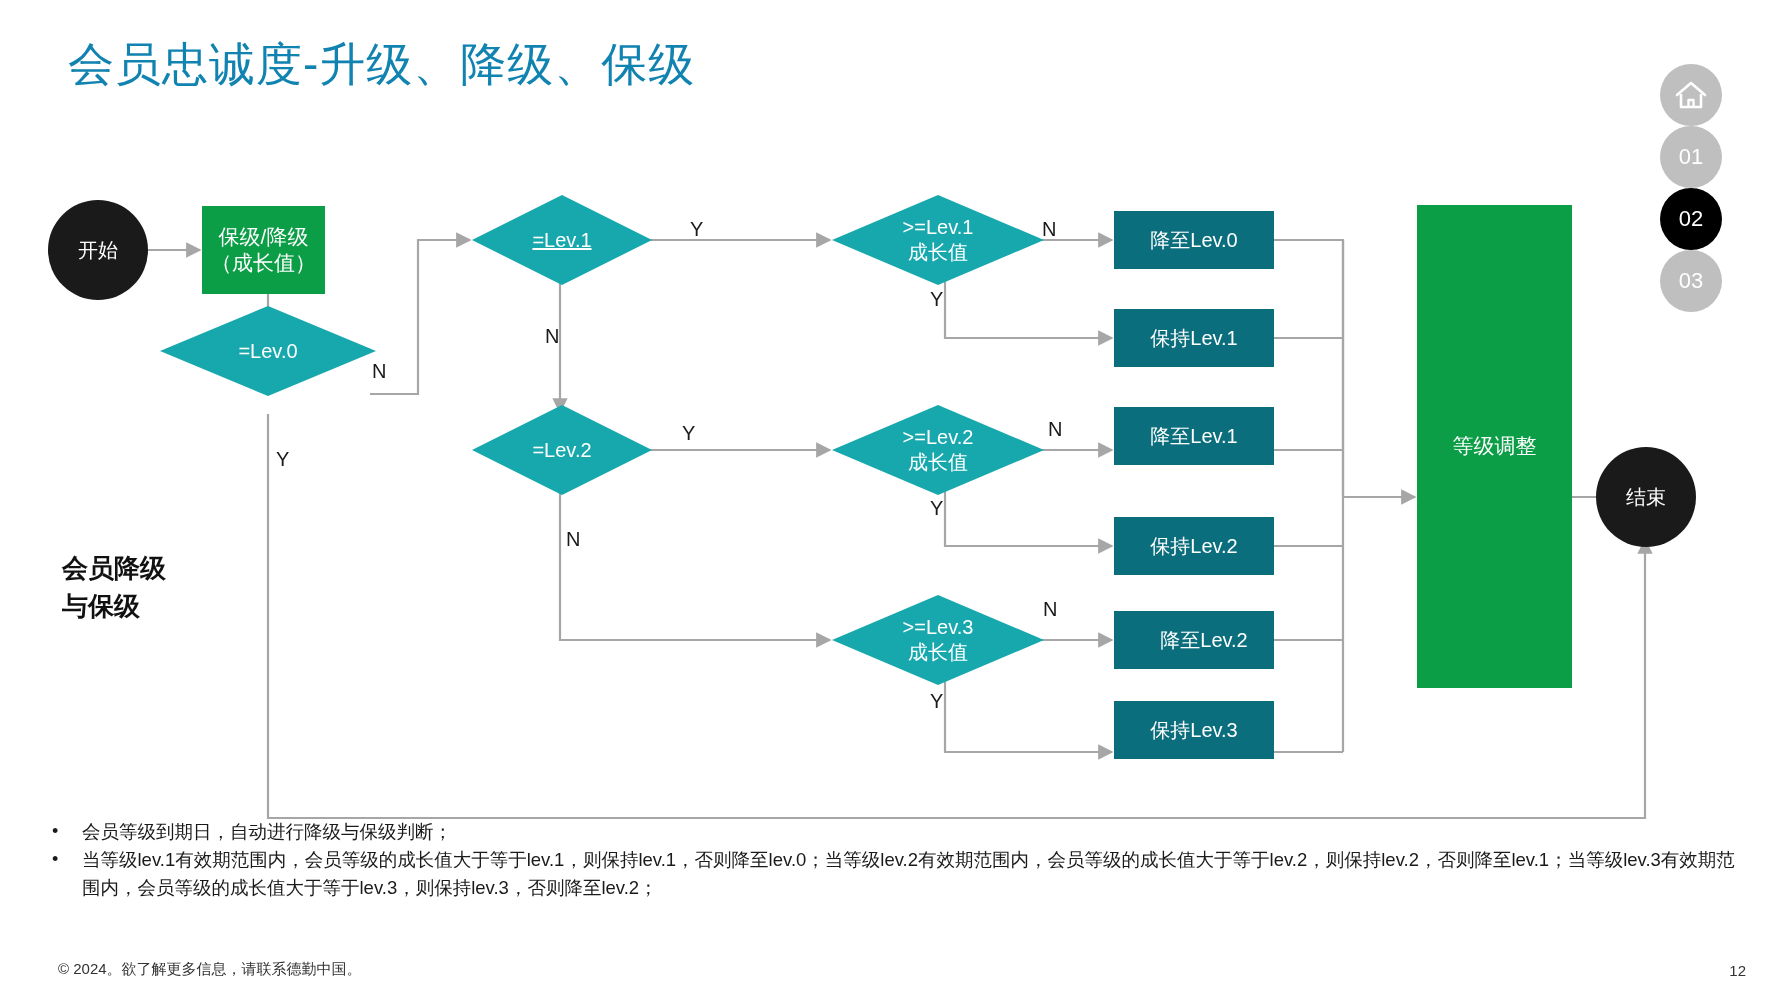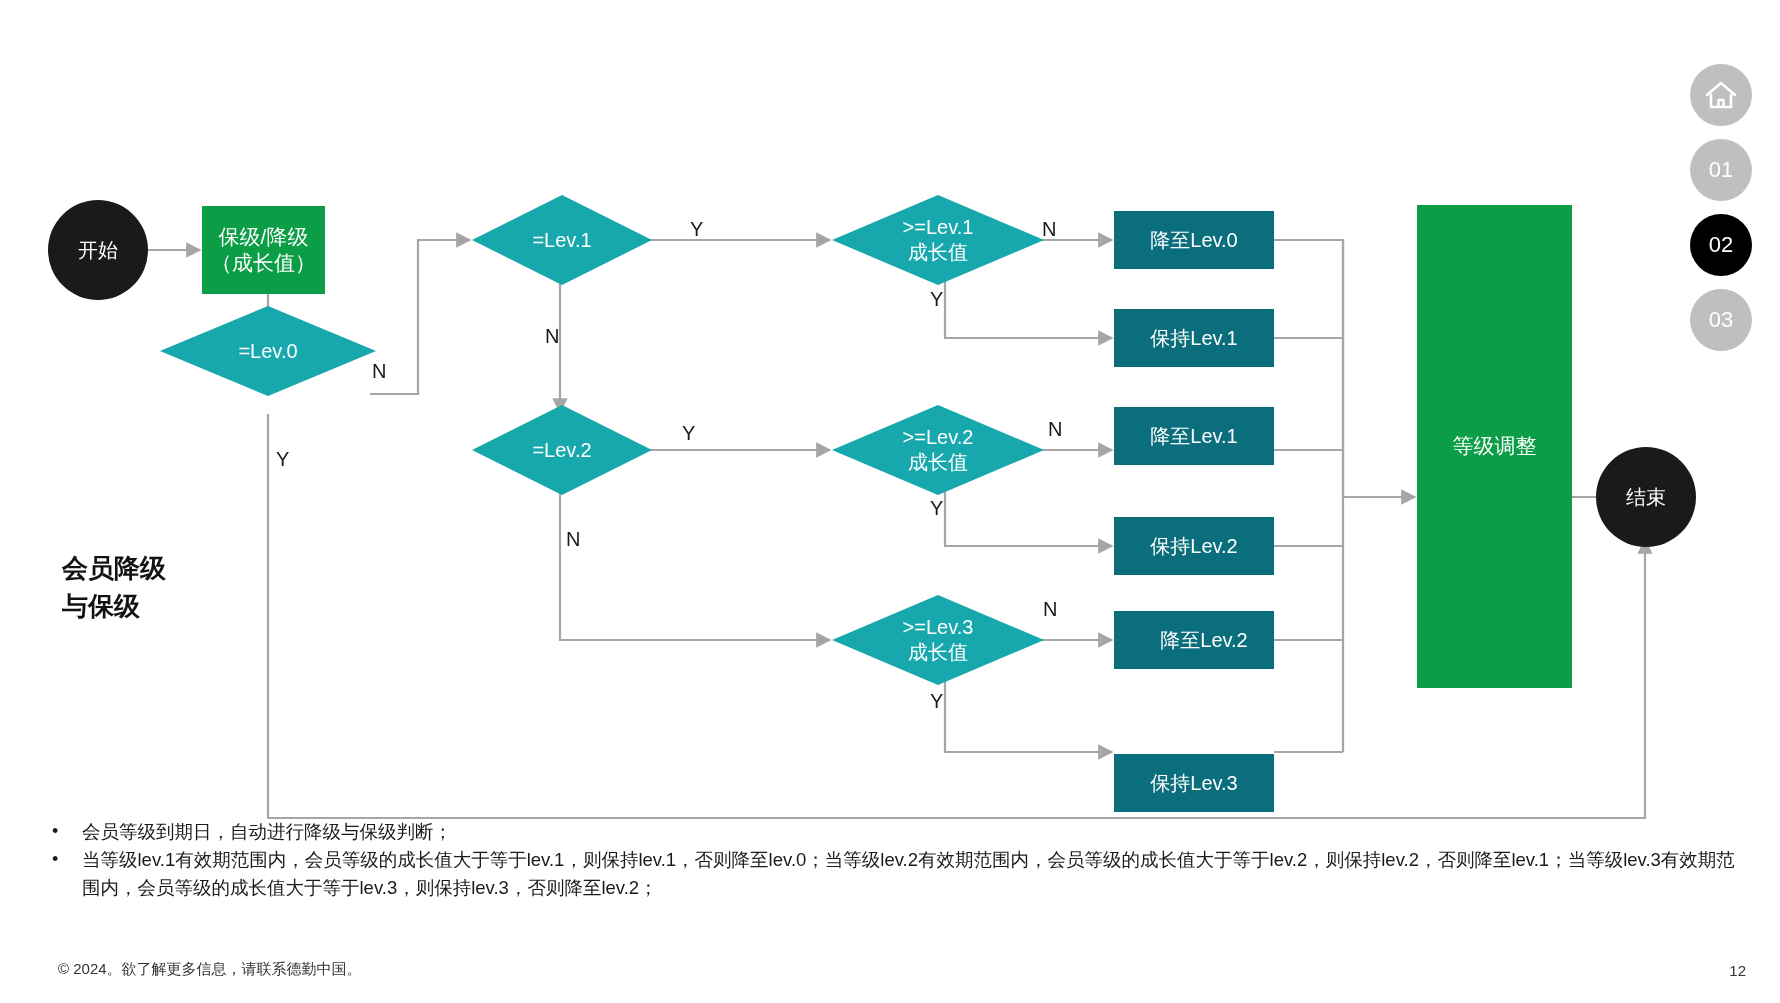--- a/index.html
+++ b/index.html
@@ -24,22 +24,21 @@
     color: #1183b0;
     letter-spacing: 1px;
     white-space: nowrap;
   }
 
   
   #side-nav {
     position: absolute;
     right: 28px; top: 64px;
     width: 92px;
-    display: flex; flex-direction: column; align-items: flex-end;
-    gap: 13px;
+    display: flex; flex-direction: column; align-items: flex-start;
   }
   .nav-circle {
     width: 62px; height: 62px;
     border-radius: 50%;
     display: flex; align-items: center; justify-content: center;
     font-size: 22px;
     color: #ffffff;
     background: #bfbfbf;
     user-select: none;
   }
@@ -140,20 +139,21 @@
     right: 34px; bottom: 24px;
     font-size: 15px;
     color: #333333;
   }
 </style>
 </head>
 <body>
 
 <div id="slide">
 
+  <div id="page-title">会员忠诚度-升级、降级、保级</div>
 
   <div id="side-nav">
     <div class="nav-circle">
       <svg class="home-glyph" viewBox="0 0 34 30">
         <path d="M3 15 L17 3 L31 15" fill="none" stroke="#ffffff" stroke-width="2.6" stroke-linejoin="round" stroke-linecap="round"></path>
         <path d="M7 14 L7 27 L27 27 L27 14" fill="none" stroke="#ffffff" stroke-width="2.6" stroke-linejoin="round"></path>
         <path d="M14.5 27 L14.5 20 L19.5 20 L19.5 27" fill="none" stroke="#ffffff" stroke-width="2.4" stroke-linejoin="round"></path>
       </svg>
     </div>
     <div class="nav-circle">
@@ -223,21 +223,21 @@
   <div class="node node-process-green" style="left:202px; top:206px; width:123px; height:88px;">
     <span>保级/降级
 （成长值）</span>
   </div>
 
   <div class="node node-decision" style="left:160px; top:306px; width:216px; height:90px;">
     <div class="diamond"></div>
     <span class="dlabel">=Lev.0</span>
   </div>
 
-  <div class="node node-decision" style="left:472px; top:195px; width:180px; height:90px;">
+  <div class="node node-decision" style="left:472px; top:195px; width:180px; height:90px;text-decoration:underline;">
     <div class="diamond"></div>
     <span class="dlabel">=Lev.1</span>
   </div>
 
   <div class="node node-decision" style="left:472px; top:405px; width:180px; height:90px;">
     <div class="diamond"></div>
     <span class="dlabel">=Lev.2</span>
   </div>
 
   <div class="node node-decision" style="left:832px; top:195px; width:212px; height:90px;">
@@ -271,21 +271,21 @@
   </div>
 
   <div class="node node-process-teal" style="left:1114px; top:517px; width:160px; height:58px;">
     <span>保持Lev.2</span>
   </div>
 
   <div class="node node-process-teal" style="left:1114px; top:611px; width:160px; height:58px;padding-left:20px;">
     <span>降至Lev.2</span>
   </div>
 
-  <div class="node node-process-teal" style="left:1114px; top:754px; width:160px; height:58px;">
+  <div class="node node-process-teal" style="left:1114px; top:701px; width:160px; height:58px;">
     <span>保持Lev.3</span>
   </div>
 
   <div class="node node-process-green" style="left:1417px; top:205px; width:155px; height:483px;">
     <span>等级调整</span>
   </div>
 
   <div class="node node-terminator" style="left:1596px; top:447px; width:100px; height:100px;">
     <span>结束</span>
   </div>

